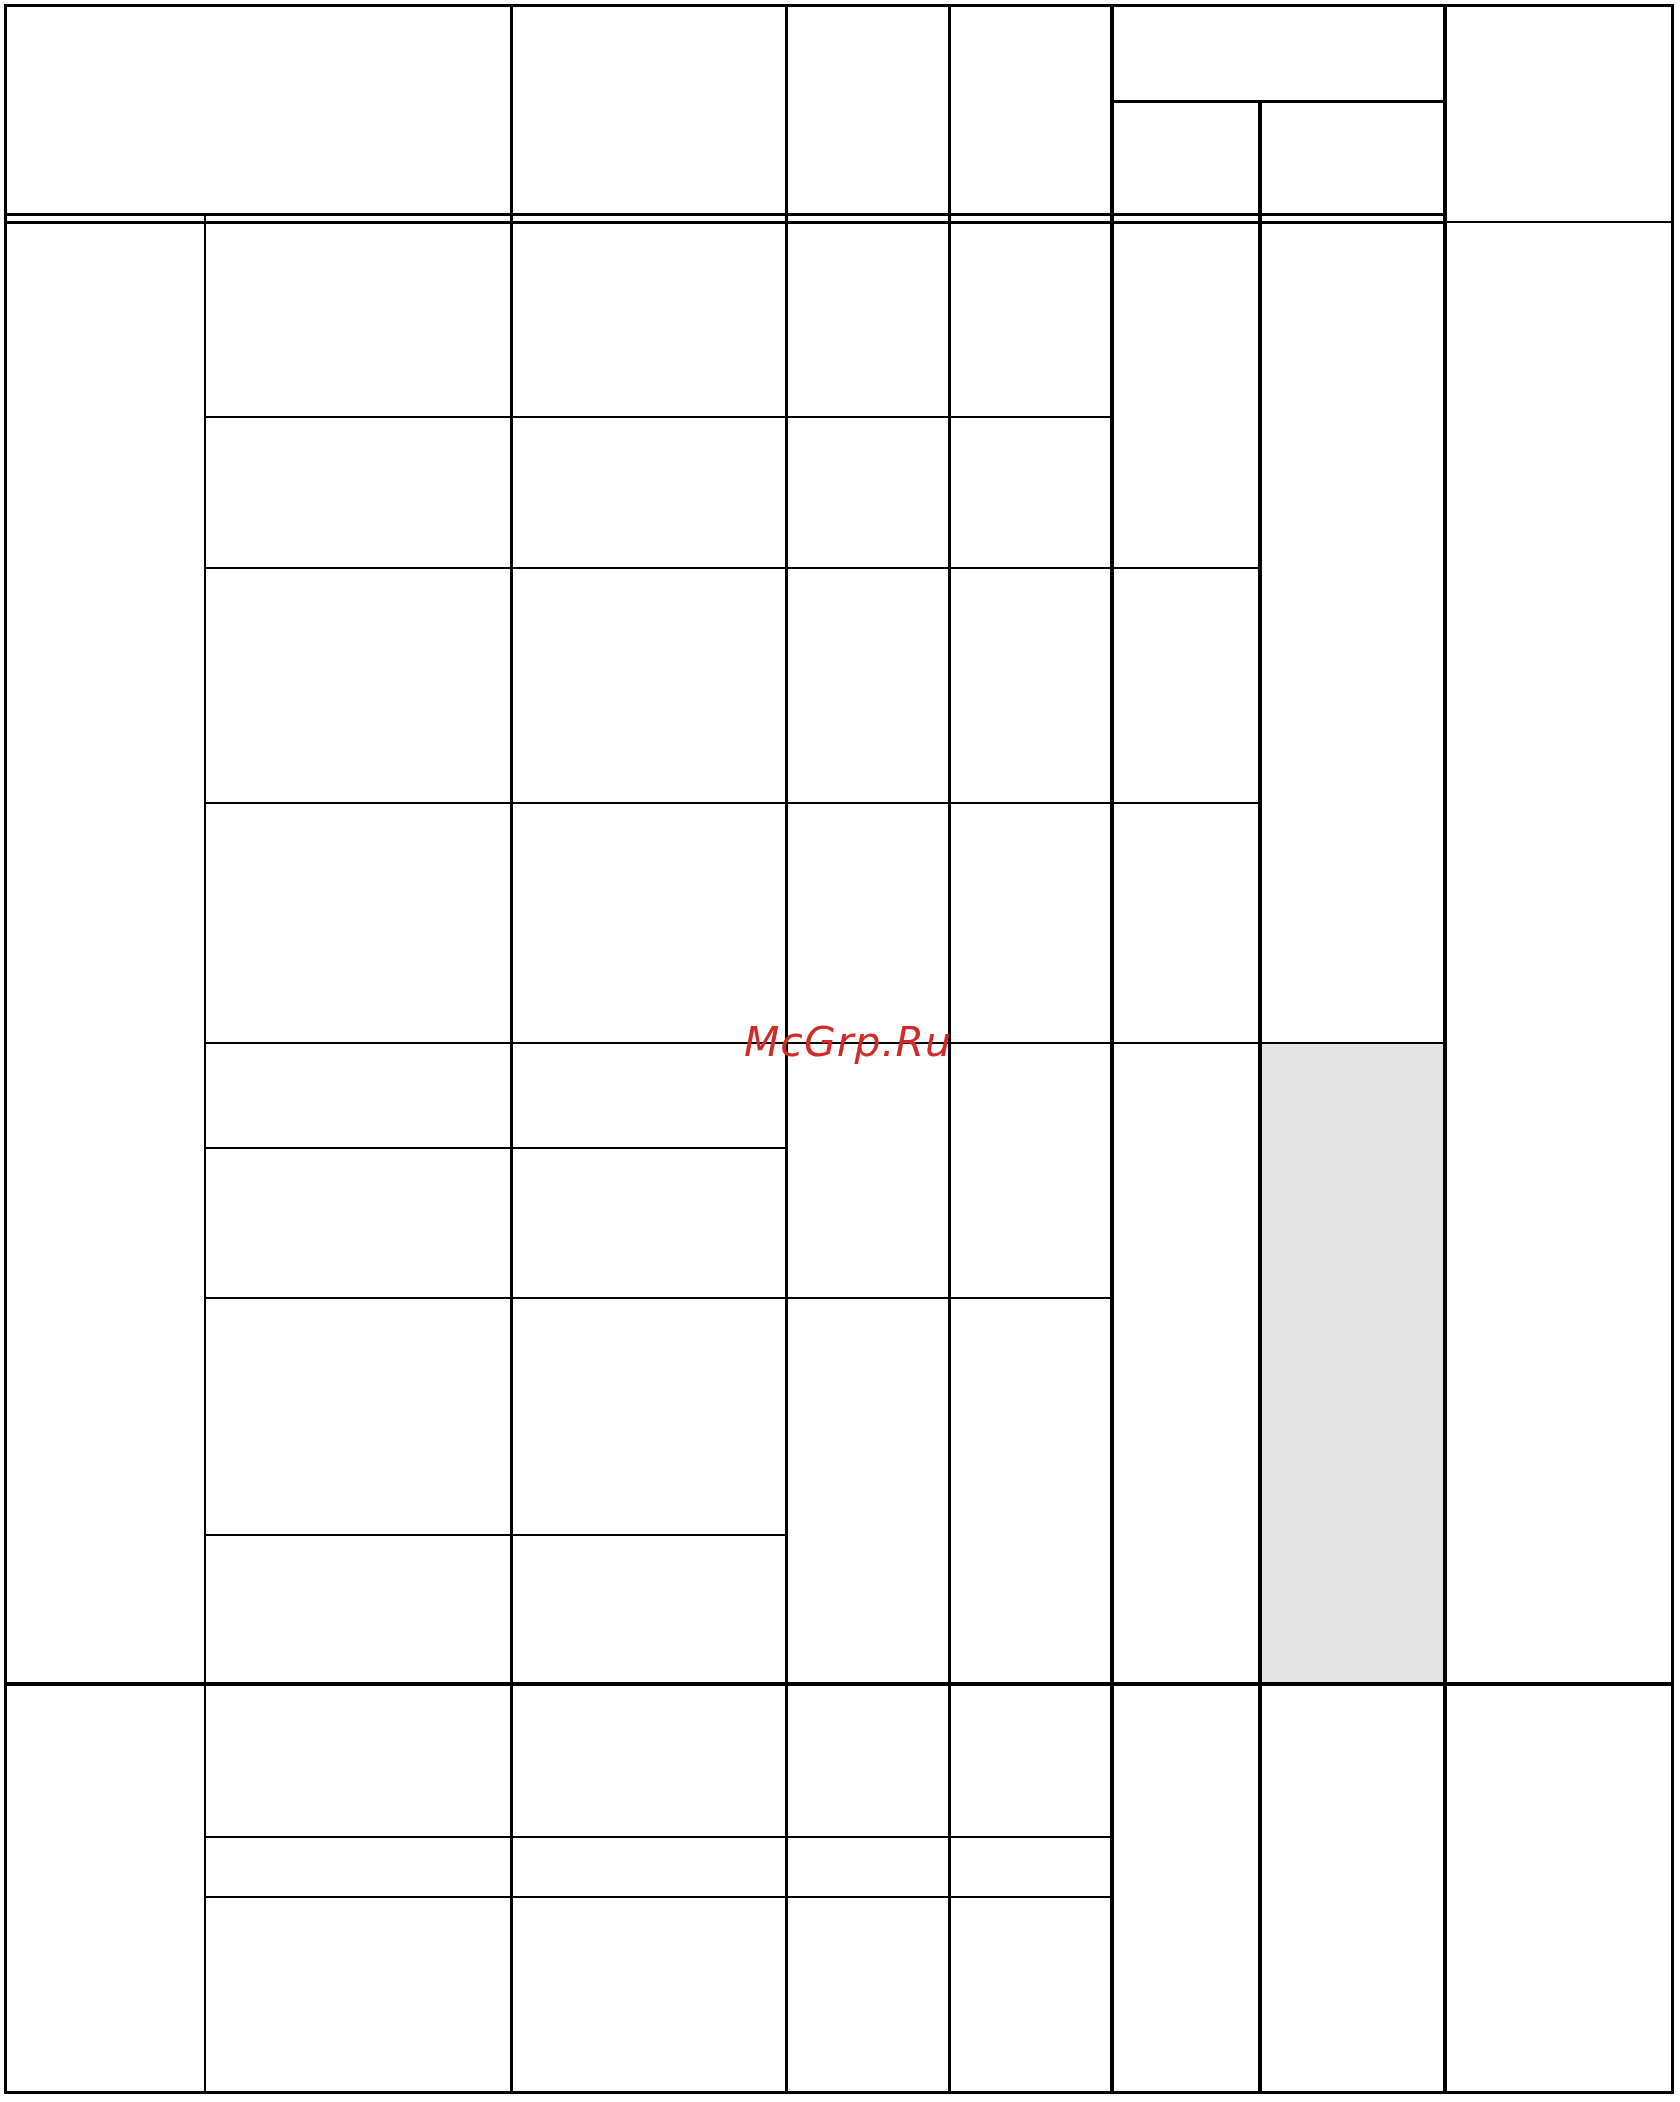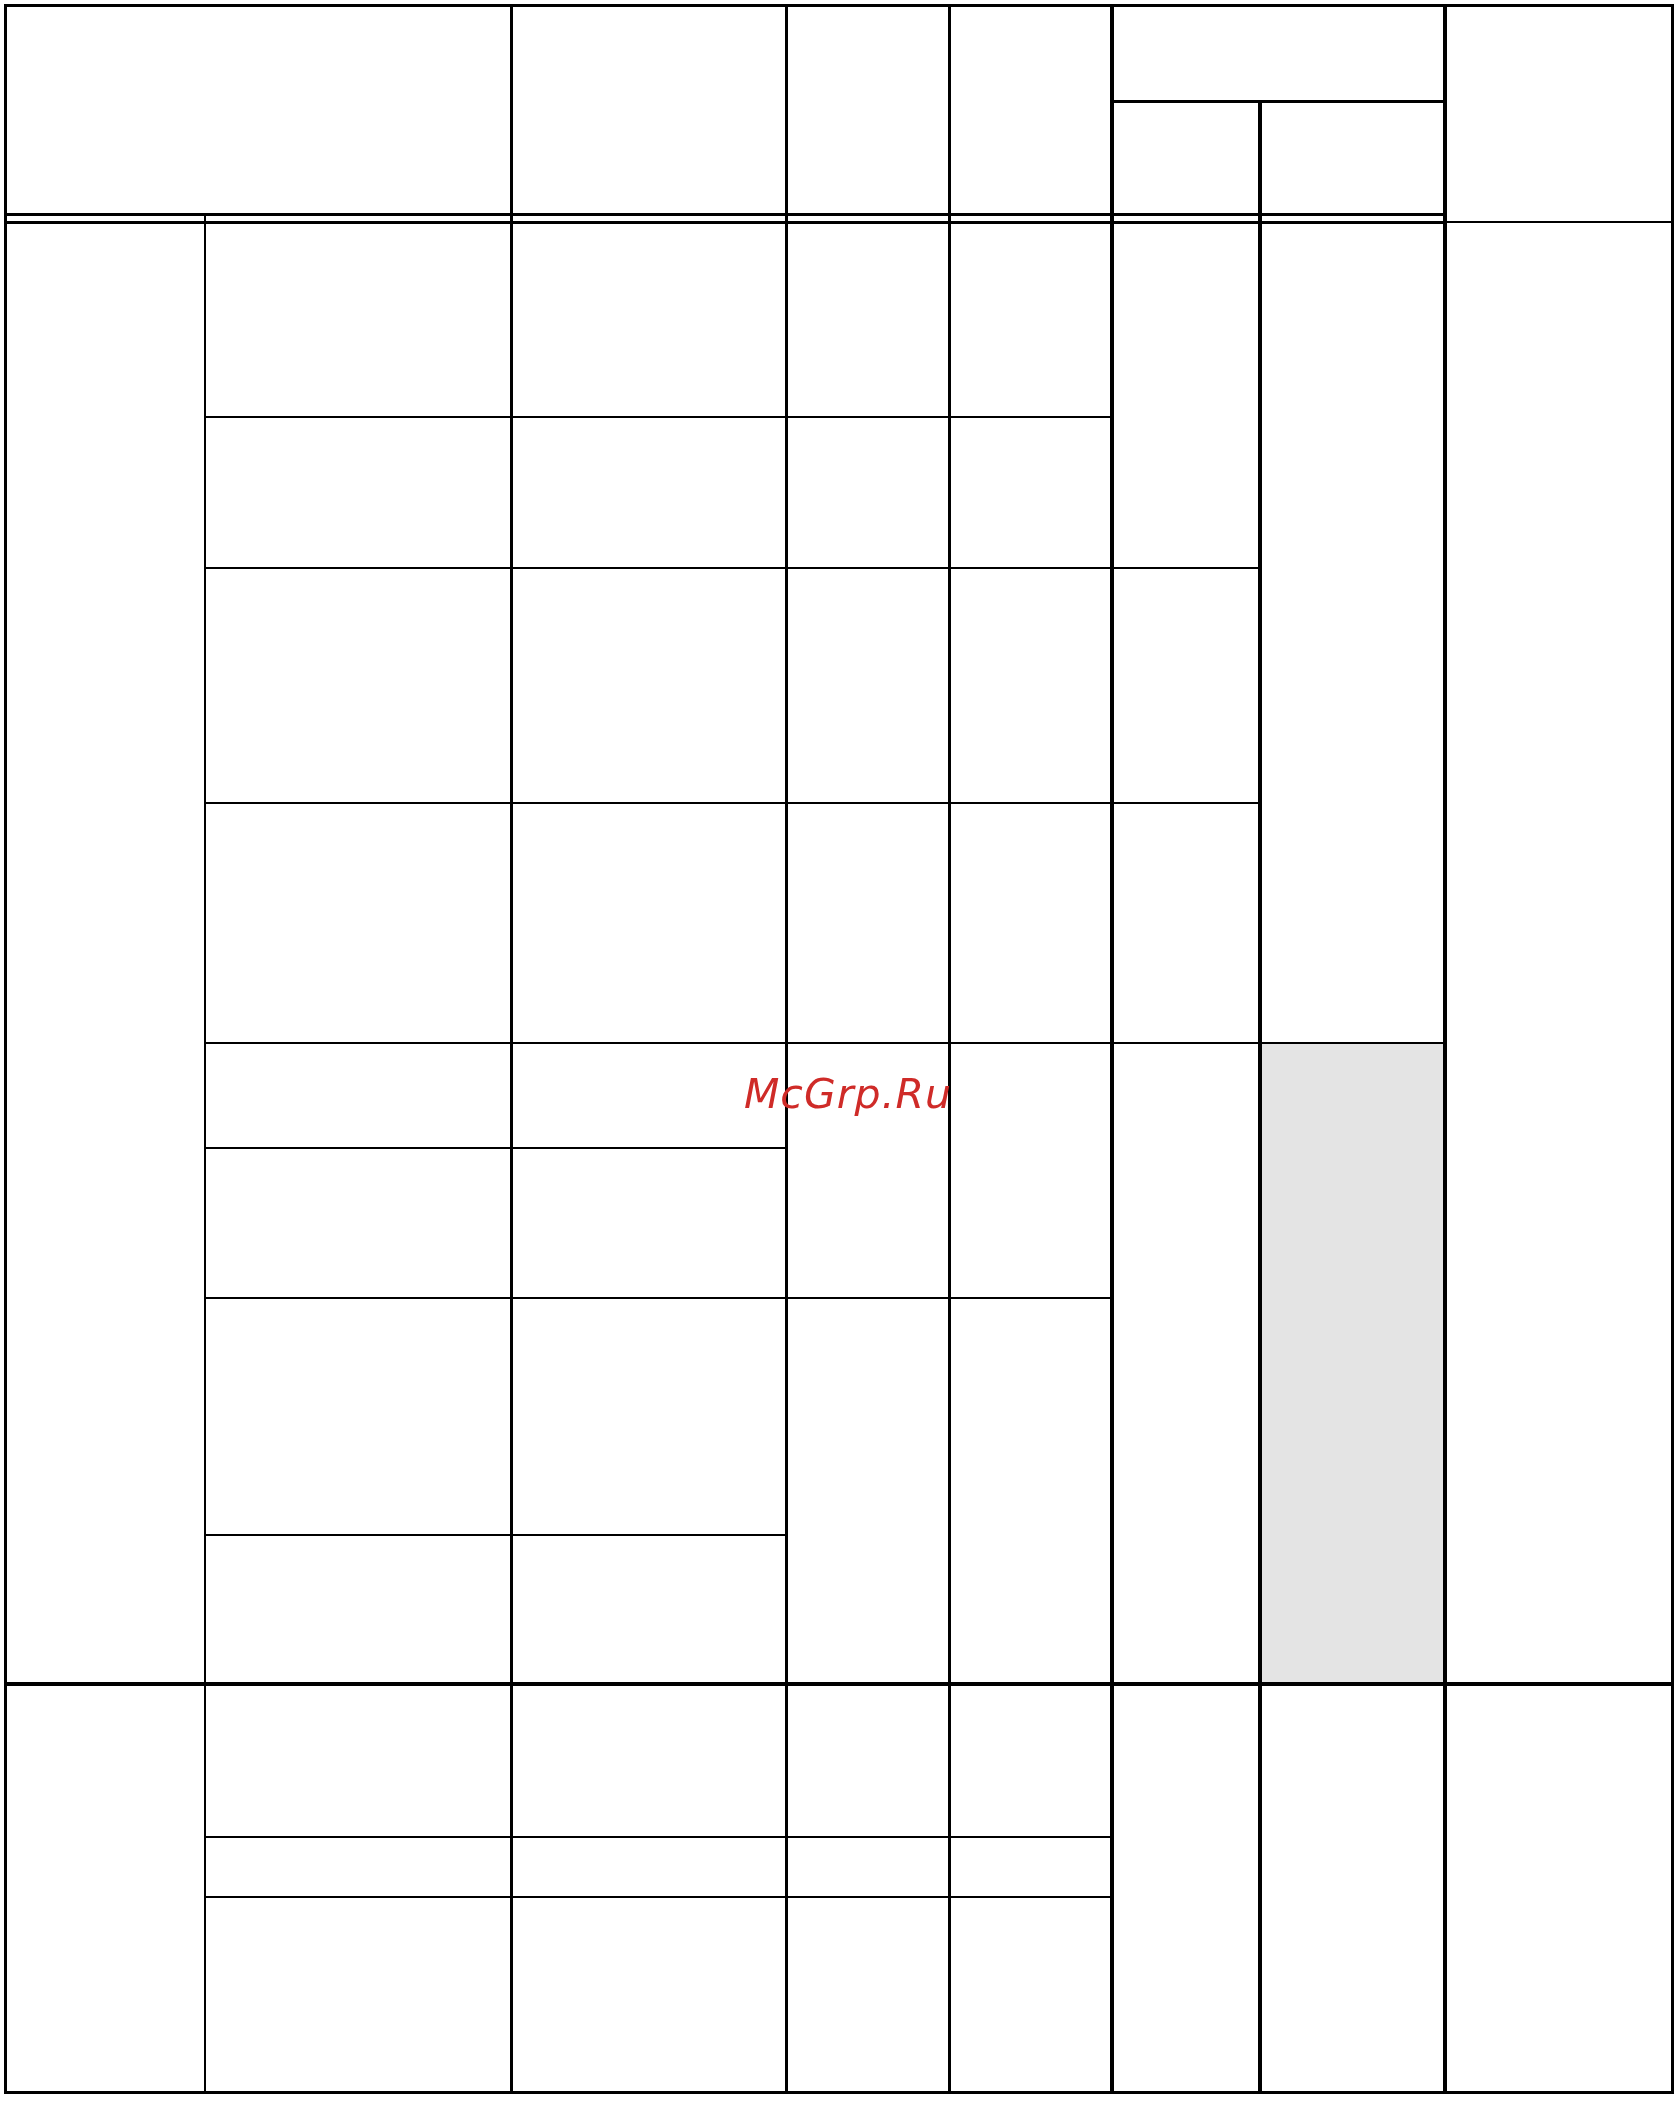--- a/index.html
+++ b/index.html
@@ -25,21 +25,21 @@
   }
   .shade-cell{
     position:absolute;
     left:1262px; top:1044px;
     width:181px; height:638px;
     background:var(--shade);
     z-index:1;
   }
   .watermark{
     position:absolute;
-    left:744px; top:1072px;
+    left:744px; top:1020px;
     z-index:3;
     font-style:italic;
     font-size:41px;
     line-height:44px;
     letter-spacing:1px;
     color:var(--wm);
     white-space:nowrap;
   }
 </style>
 </head>

